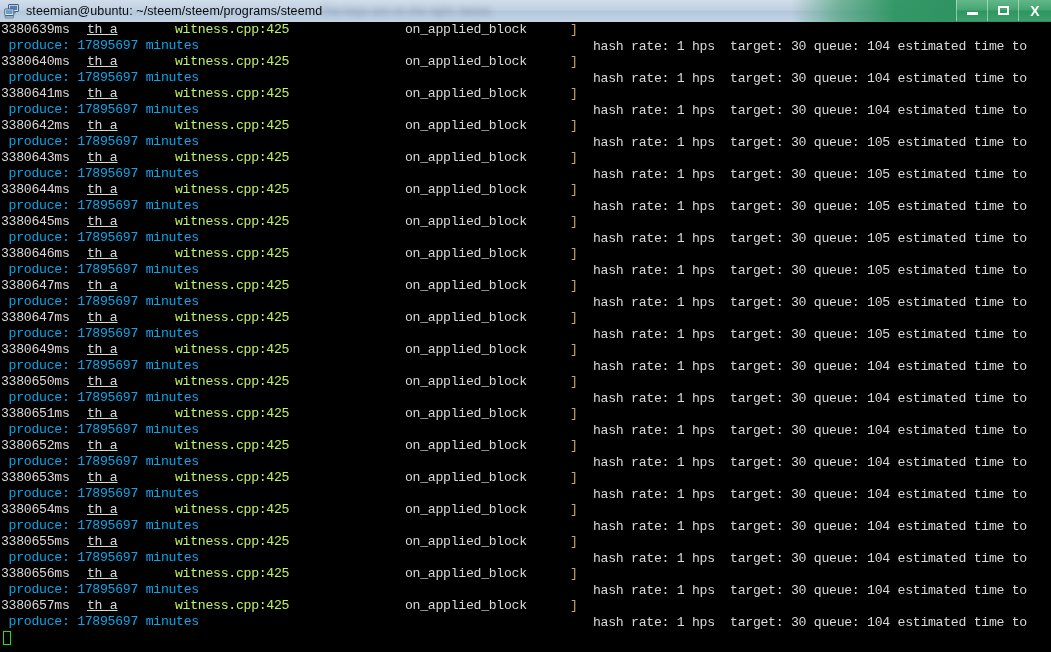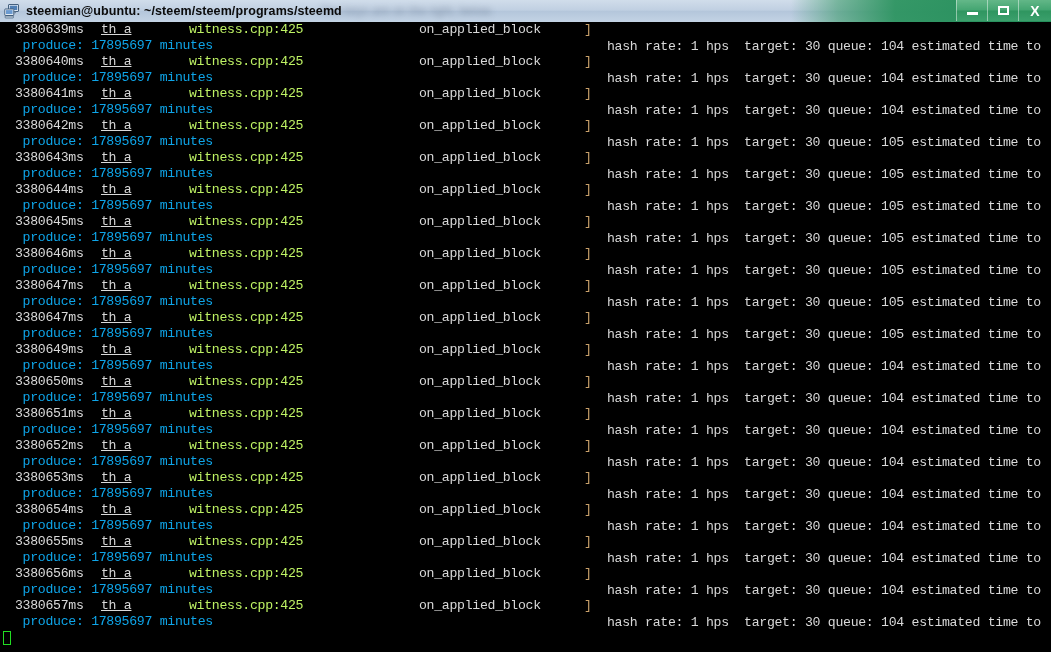--- a/index.html
+++ b/index.html
@@ -64,21 +64,20 @@
   }
   #title-text {
     position: relative;
     z-index: 3;
     margin-left: 6px;
     font-family: "Liberation Sans", sans-serif;
     font-size: 12.5px;
     color: #0b0b0b;
     white-space: nowrap;
     letter-spacing: 0.1px;
-    font-weight: bold;
   }
 
   
   #title-green {
     position: absolute;
     right: 0; top: 0;
     width: 260px; height: 22px;
     background: linear-gradient(to right,
         rgba(60,160,105,0) 0%,
         rgba(48,150,96,0.55) 18%,
@@ -131,21 +130,21 @@
   #terminal {
     position: absolute;
     left: 0; top: 22px;
     width: 1051px;
     height: 630px;
     background: #000000;
     overflow: hidden;
   }
   #term-inner {
     position: relative;
-    padding-left: 15px;
+    padding-left: 1px;
   }
   .row {
     height: 16px;
     line-height: 16px;
     white-space: pre;
     font-family: "Liberation Mono", "DejaVu Sans Mono", monospace;
     font-size: 13.2px;
     letter-spacing: -0.30px;
     color: #d6d6d6;
   }

